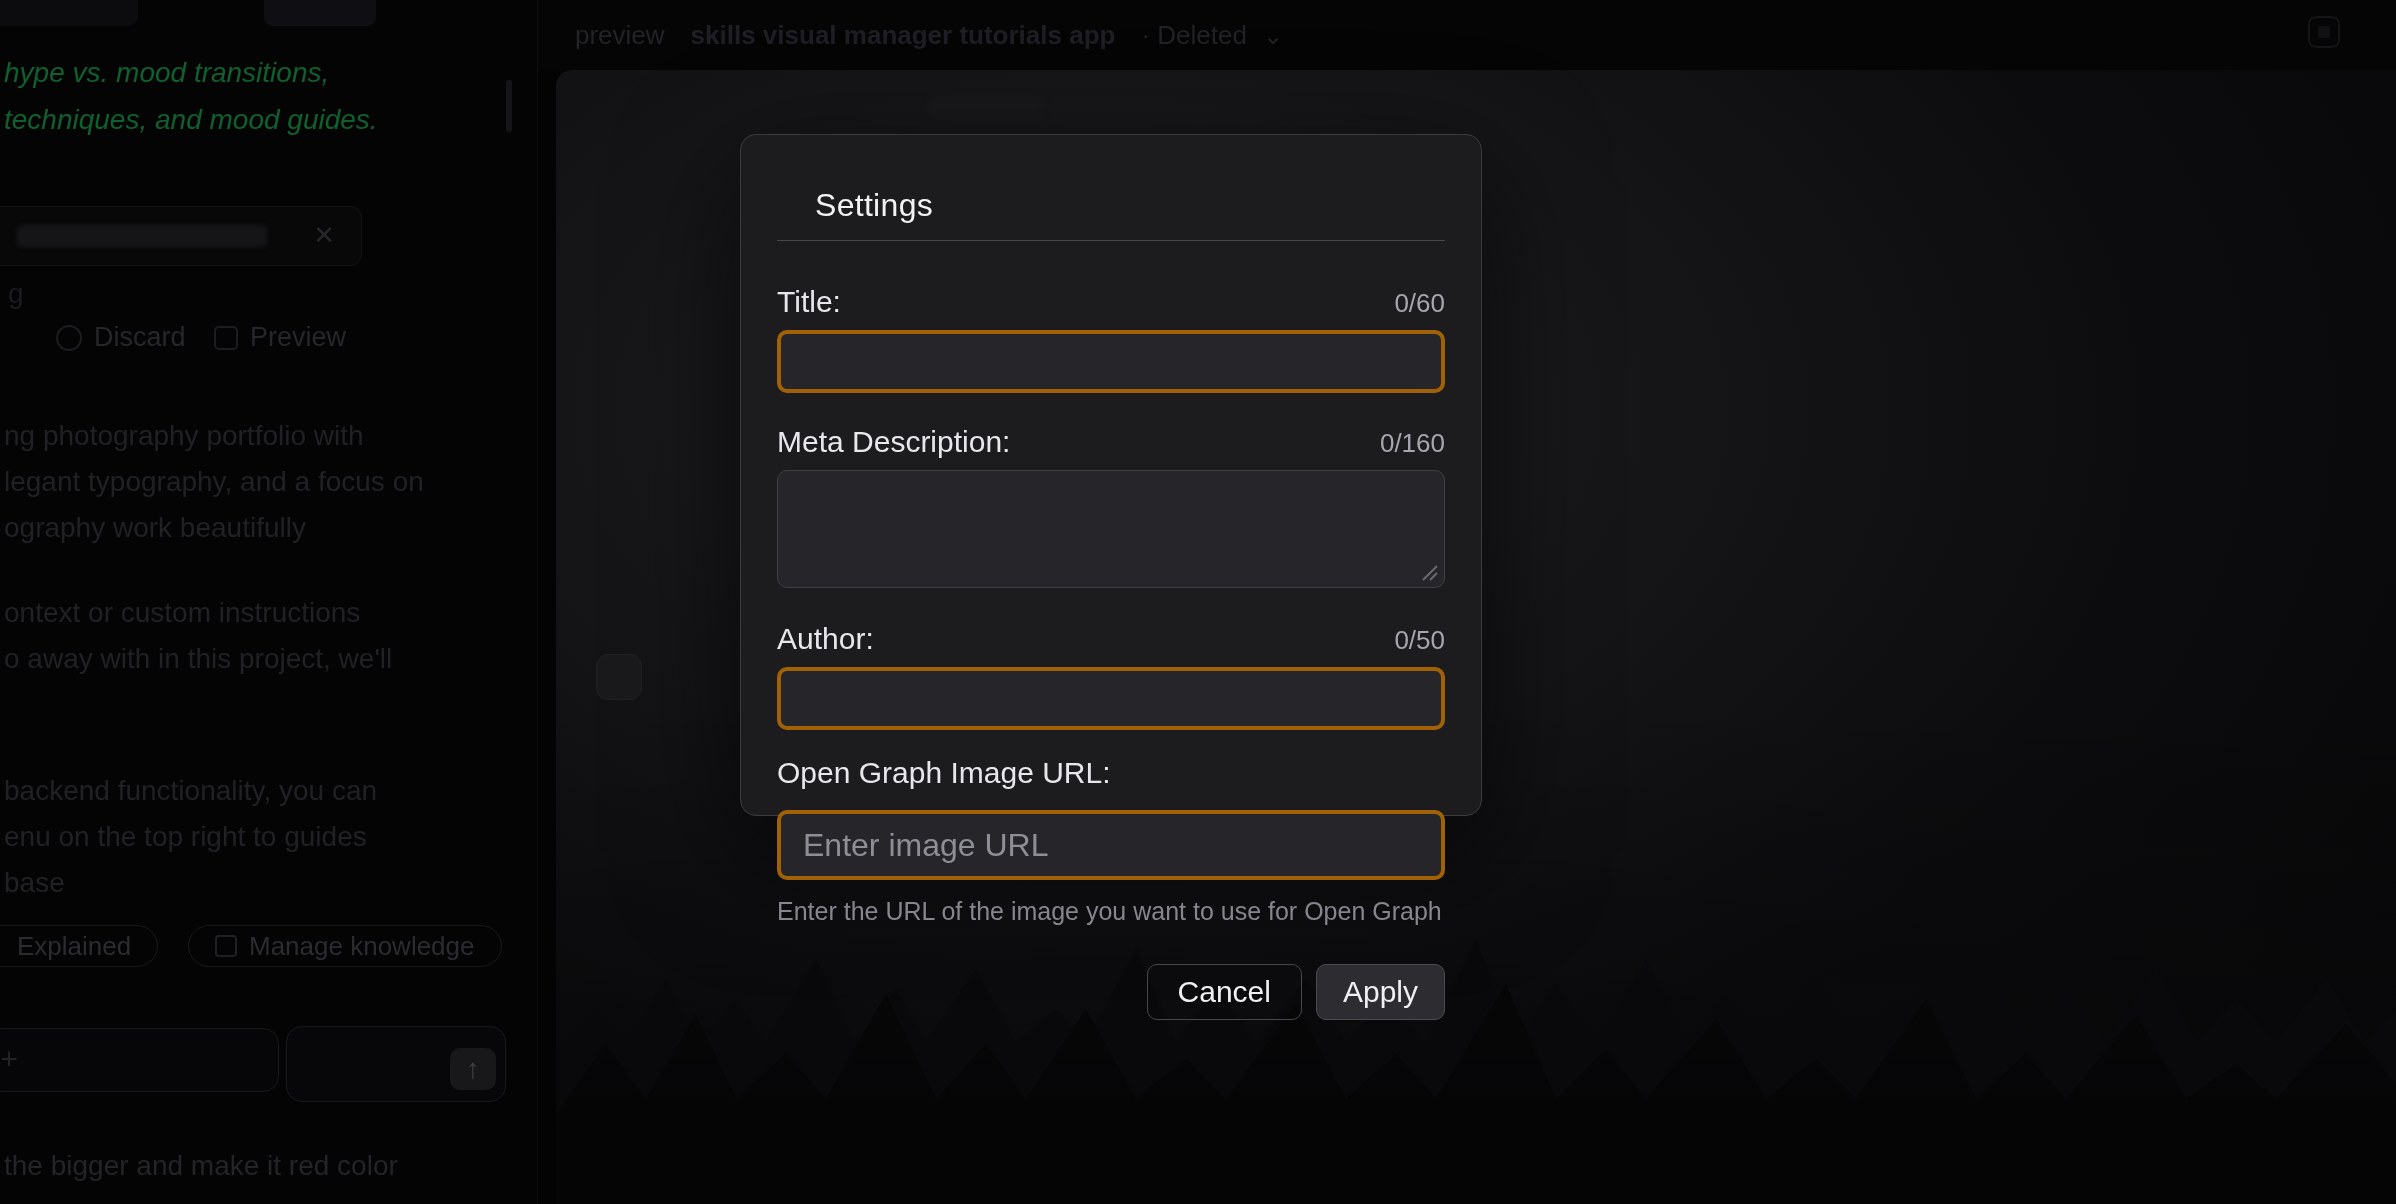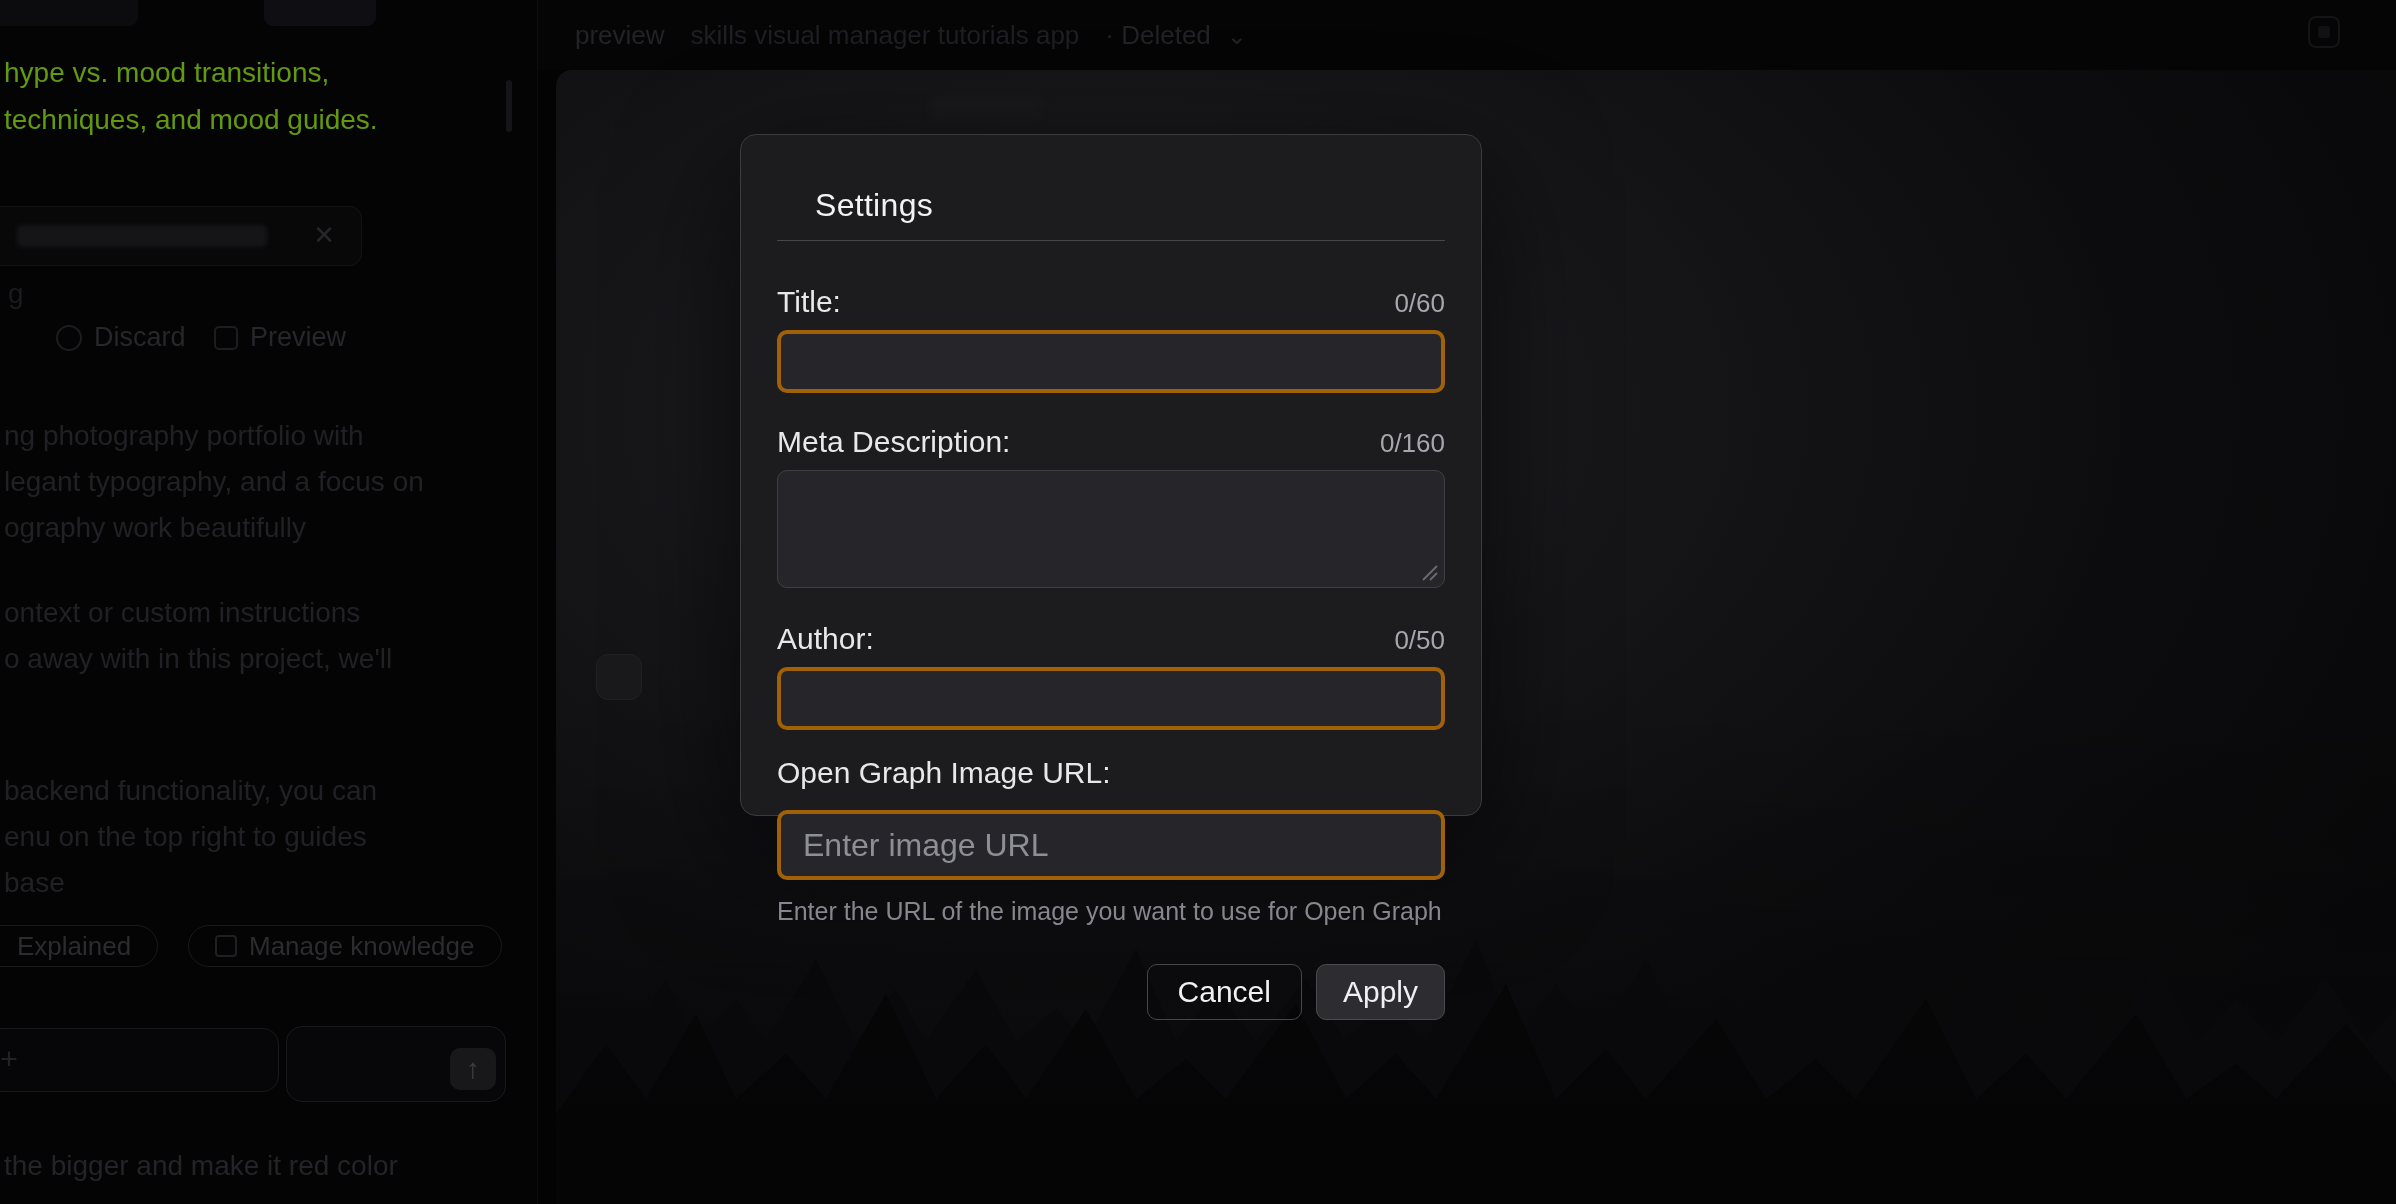--- a/index.html
+++ b/index.html
@@ -4,35 +4,35 @@
 <style>
   * { margin:0; padding:0; box-sizing:border-box; }
   html,body { width:2396px; height:1204px; overflow:hidden; background:#050506;
               font-family:"Liberation Sans", sans-serif; }
 
   
   #topbar { position:absolute; left:538px; top:0; width:1858px; height:70px; background:#070708; }
   .crumbs { position:absolute; left:37px; top:20px; display:flex; gap:26px; align-items:center;
             font-size:26px; white-space:nowrap; }
   .crumb-a { color:#2e2e34; }
-  .crumb-b { color:#292930; }
+  .crumb-b { color:#292930;font-weight:bold; }
   .crumb-chev { color:#2e2e34; font-size:24px; margin-left:-10px; }
   #topbar-icon { position:absolute; right:56px; top:16px; width:32px; height:32px;
                  border:2px solid #1b1b1f; border-radius:8px; }
   #topbar-icon::after { content:""; position:absolute; left:8px; top:8px; width:12px; height:12px;
                  background:#17171a; border-radius:3px; }
 
   
   #sidebar { position:absolute; left:0; top:0; width:538px; height:1204px; background:#060607;
              border-right:1px solid #121214; overflow:hidden; }
   .sb-text { position:absolute; white-space:nowrap; font-size:28px; }
   .stub { position:absolute; top:0; height:26px; border-radius:0 0 9px 9px; }
   #stub-left  { left:-10px; width:148px; background:#101013; }
   #stub-right { left:264px; width:112px; background:#15151a; }
-  .msg-frag { color:#84cc16; }
+  .msg-frag { color:#15803d;font-style:italic; }
   #context-card { position:absolute; left:-14px; top:206px; width:376px; height:60px;
                   background:#0b0b0d; border:1px solid #1a1a1e; border-radius:12px; }
   #card-blob { position:absolute; left:30px; top:18px; width:250px; height:22px;
                background:#1d1d21; border-radius:5px; filter:blur(2px); }
   #card-close { position:absolute; right:26px; top:13px; font-size:26px; color:#34343a; }
   .ghost-btn { position:absolute; display:flex; align-items:center; gap:12px;
                font-size:27px; color:#33333a; }
   .icon-circle { width:26px; height:26px; border:2px solid #26262c; border-radius:50%; }
   .icon-square { width:24px; height:24px; border:2px solid #26262c; border-radius:5px; }
   .para { color:#2c2c32; line-height:46px; }

